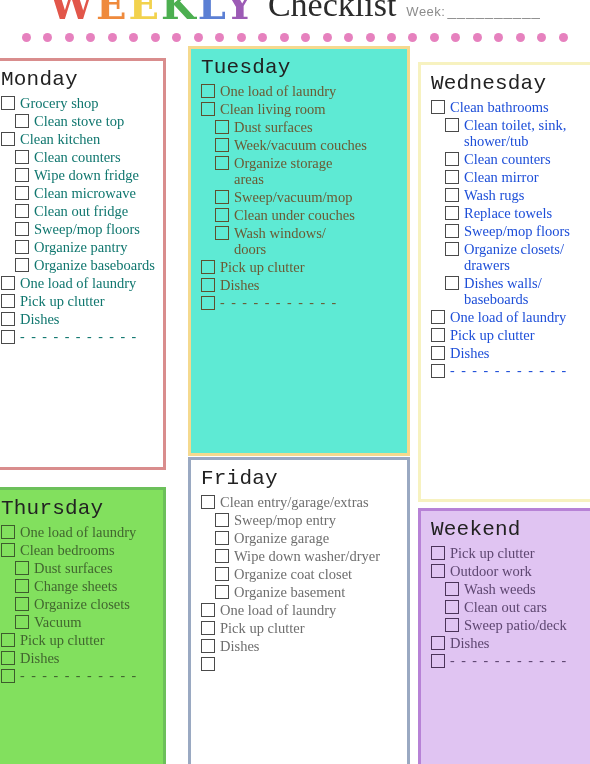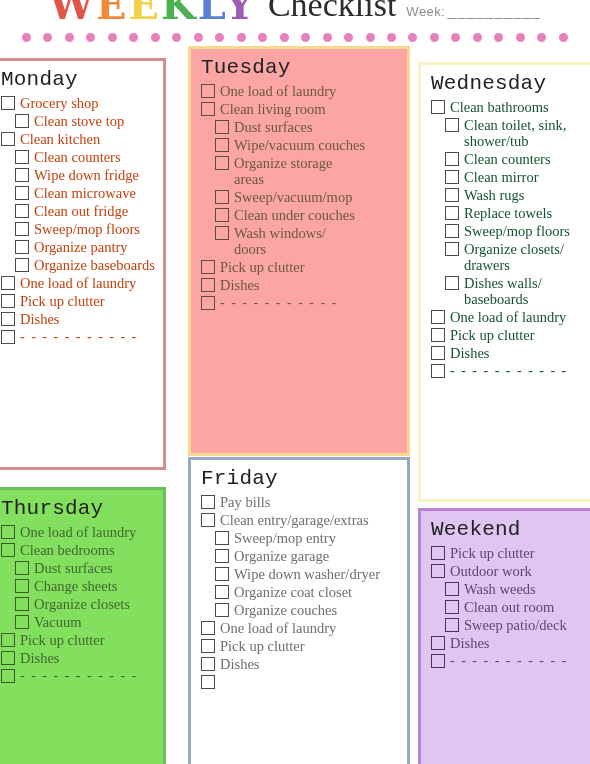--- a/index.html
+++ b/index.html
@@ -129,38 +129,38 @@
     font-size: 14px;
   }
 
   
   #card-monday {
     left: -12px; top: 58px;
     width: 178px; height: 412px;
     border-color: #d98d8d;
     background: #ffffff;
   }
-  #card-monday .label { color: #c2410c; }
+  #card-monday .label { color: #0f766e; }
 
   #card-tuesday {
     left: 188px; top: 46px;
     width: 222px; height: 410px;
     border-color: #f5d98e;
-    background: #fca5a5;
+    background: #5eead4;
   }
   #card-tuesday .label { color: #6b5a34; }
   #card-tuesday .box { border-color: #5e4f2e; }
 
   #card-wednesday {
     left: 418px; top: 62px;
     width: 184px; height: 440px;
     border-color: #f7f2c0;
     background: #ffffff;
   }
-  #card-wednesday .label { color: #14532d; }
+  #card-wednesday .label { color: #1d4ed8; }
 
   #card-thursday {
     left: -12px; top: 487px;
     width: 178px; height: 290px;
     border-color: #6cc05a;
     background: #82e05e;
   }
   #card-thursday .label { color: #41662f; }
   #card-thursday .box { border-color: #3d5c2c; }
 
@@ -289,21 +289,21 @@
     <div class="item">
       <div class="box"></div>
       <div class="label">Clean living room</div>
     </div>
     <div class="item sub">
       <div class="box"></div>
       <div class="label">Dust surfaces</div>
     </div>
     <div class="item sub">
       <div class="box"></div>
-      <div class="label">Wipe/vacuum couches</div>
+      <div class="label">Week/vacuum couches</div>
     </div>
     <div class="item sub">
       <div class="box"></div>
       <div class="label">Organize storage
 areas</div>
     </div>
     <div class="item sub">
       <div class="box"></div>
       <div class="label">Sweep/vacuum/mop</div>
     </div>
@@ -423,45 +423,41 @@
     </div>
     <div class="item">
       <div class="box"></div>
       <div class="label blank-line">- - - - - - - - - - -</div>
     </div>
   </div>
 <div class="day-card" id="card-friday">
     <div class="day-title">Friday</div>
     <div class="item">
       <div class="box"></div>
-      <div class="label">Pay bills</div>
-    </div>
-    <div class="item">
-      <div class="box"></div>
       <div class="label">Clean entry/garage/extras</div>
     </div>
     <div class="item sub">
       <div class="box"></div>
       <div class="label">Sweep/mop entry</div>
     </div>
     <div class="item sub">
       <div class="box"></div>
       <div class="label">Organize garage</div>
     </div>
     <div class="item sub">
       <div class="box"></div>
       <div class="label">Wipe down washer/dryer</div>
     </div>
     <div class="item sub">
       <div class="box"></div>
       <div class="label">Organize coat closet</div>
     </div>
     <div class="item sub">
       <div class="box"></div>
-      <div class="label">Organize couches</div>
+      <div class="label">Organize basement</div>
     </div>
     <div class="item">
       <div class="box"></div>
       <div class="label">One load of laundry</div>
     </div>
     <div class="item">
       <div class="box"></div>
       <div class="label">Pick up clutter</div>
     </div>
     <div class="item">
@@ -482,21 +478,21 @@
     <div class="item">
       <div class="box"></div>
       <div class="label">Outdoor work</div>
     </div>
     <div class="item sub">
       <div class="box"></div>
       <div class="label">Wash weeds</div>
     </div>
     <div class="item sub">
       <div class="box"></div>
-      <div class="label">Clean out room</div>
+      <div class="label">Clean out cars</div>
     </div>
     <div class="item sub">
       <div class="box"></div>
       <div class="label">Sweep patio/deck</div>
     </div>
     <div class="item">
       <div class="box"></div>
       <div class="label">Dishes</div>
     </div>
     <div class="item">

